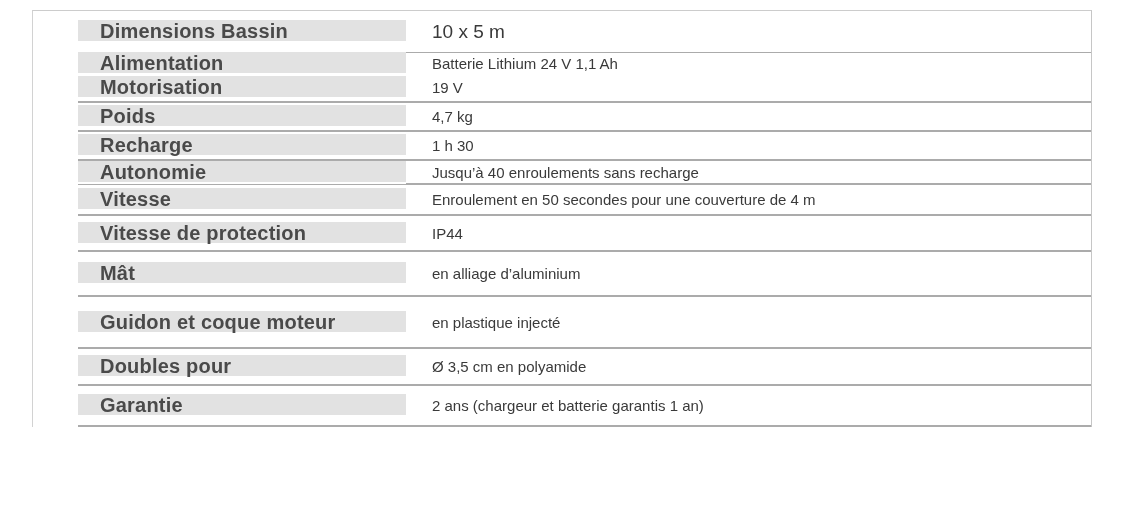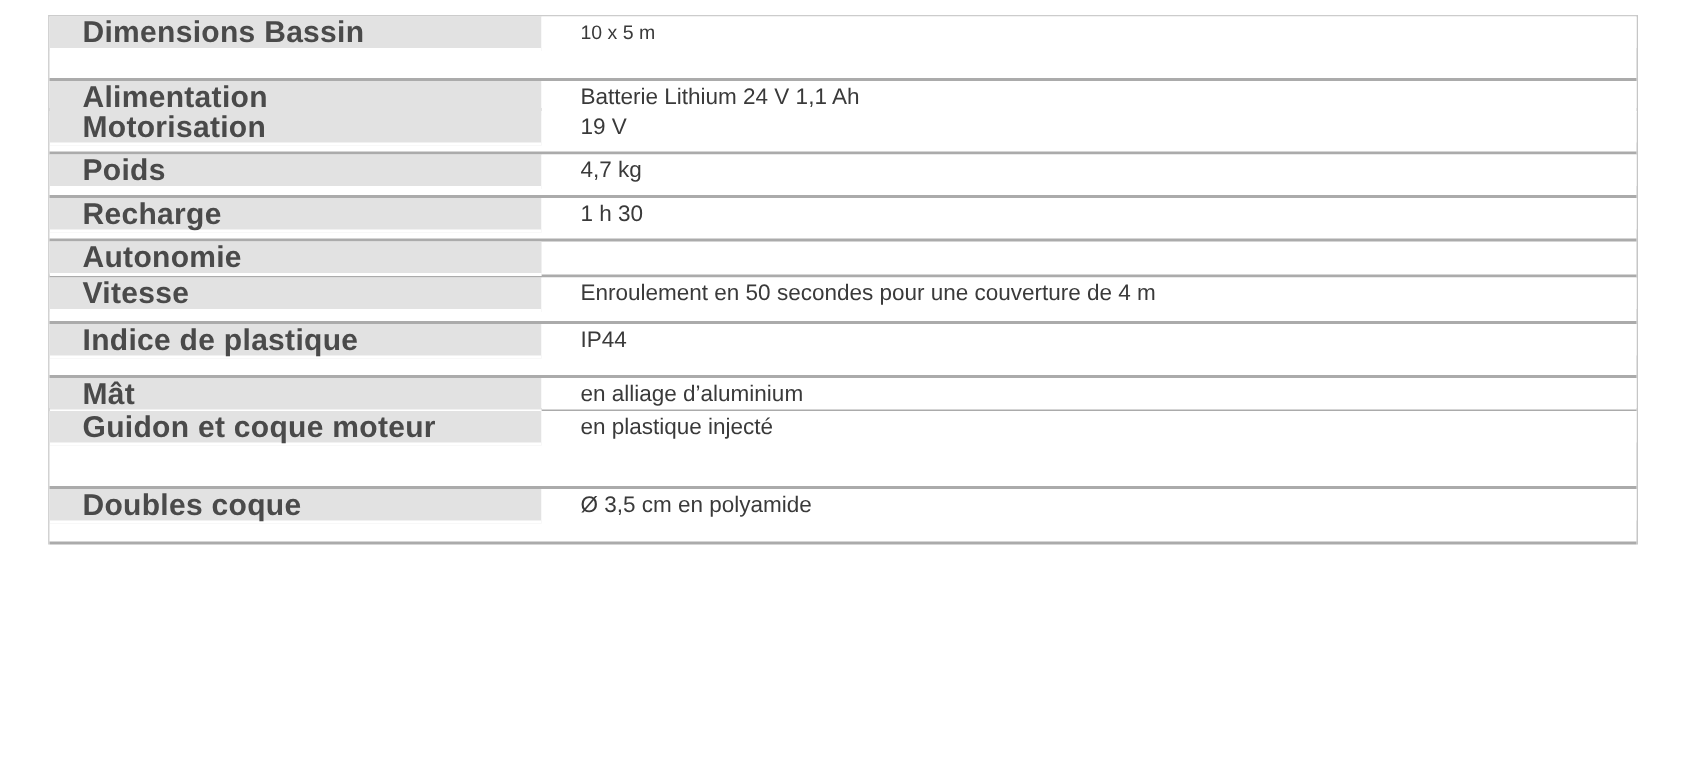--- a/index.html
+++ b/index.html
@@ -16,23 +16,24 @@
     left: 32px;
     top: 10px;
     width: 1060px;
     border-top: 1px solid #cccccc;
     border-left: 1px solid #d2d2d2;
     border-right: 1px solid #c6c6c6;
     box-sizing: border-box;
   }
   .row {
     display: flex;
-    align-items: flex-start;
+    align-items: center;
     border-bottom: 2px solid #ababab;
     box-sizing: border-box;
+    margin-left: 45px;
   }
   .label-cell {
     width: 328px;
     flex: 0 0 328px;
     background: #e2e2e2;
     box-shadow: inset 0 -2px 0 #ffffff;
     display: flex;
     align-items: center;
     padding-left: 22px;
     box-sizing: border-box;
@@ -47,21 +48,21 @@
     display: flex;
     align-items: center;
     padding-left: 26px;
     padding-right: 10px;
     box-sizing: border-box;
     font-size: 15px;
     color: #3a3a3a;
     line-height: 21px;
     white-space: pre-line;
   }
-  .value-cell.small { font-size: 13px; }
+  .value-cell.small { font-size: 19px; }
 </style>
 </head>
 <body>
 
 <div class="spec-table">
 
   <div class="row" style="height:43px">
     <div class="label-cell">Dimensions Bassin</div>
     <div class="value-cell small">10 x 5 m</div>
   </div>
@@ -81,42 +82,47 @@
     <div class="value-cell">4,7 kg</div>
   </div>
 
   <div class="row" style="height:29px">
     <div class="label-cell">Recharge</div>
     <div class="value-cell">1 h 30</div>
   </div>
 
   <div class="row" style="height:24px">
     <div class="label-cell">Autonomie</div>
+    <div class="value-cell">Jusqu’à 40 enroulements sans recharge</div>
   </div>
 
 
   <div class="row" style="height:31px">
     <div class="label-cell">Vitesse</div>
     <div class="value-cell">Enroulement en 50 secondes pour une couverture de 4 m</div>
   </div>
 
   <div class="row" style="height:36px">
-    <div class="label-cell">Indice de plastique</div>
+    <div class="label-cell">Vitesse de protection</div>
     <div class="value-cell">IP44</div>
   </div>
 
-  <div class="row" style="height:22px">
+  <div class="row" style="height:45px">
     <div class="label-cell">Mât</div>
     <div class="value-cell">en alliage d’aluminium</div>
   </div>
 
   <div class="row" style="height:52px">
     <div class="label-cell">Guidon et coque moteur</div>
     <div class="value-cell">en plastique injecté</div>
   </div>
 
   <div class="row" style="height:37px">
-    <div class="label-cell">Doubles coque</div>
+    <div class="label-cell">Doubles pour</div>
     <div class="value-cell">Ø 3,5 cm en polyamide</div>
   </div>
 
+  <div class="row" style="height:41px">
+    <div class="label-cell">Garantie</div>
+    <div class="value-cell">2 ans (chargeur et batterie garantis 1 an)</div>
+  </div>
 
 </div>
 
 </body></html>

